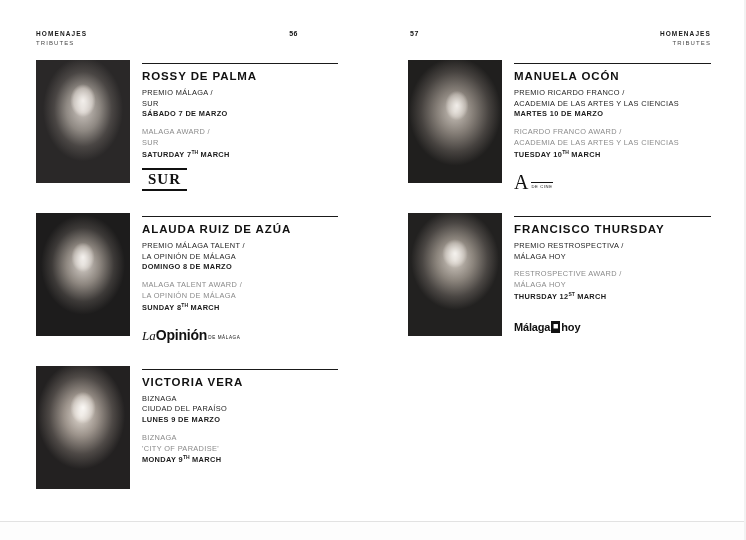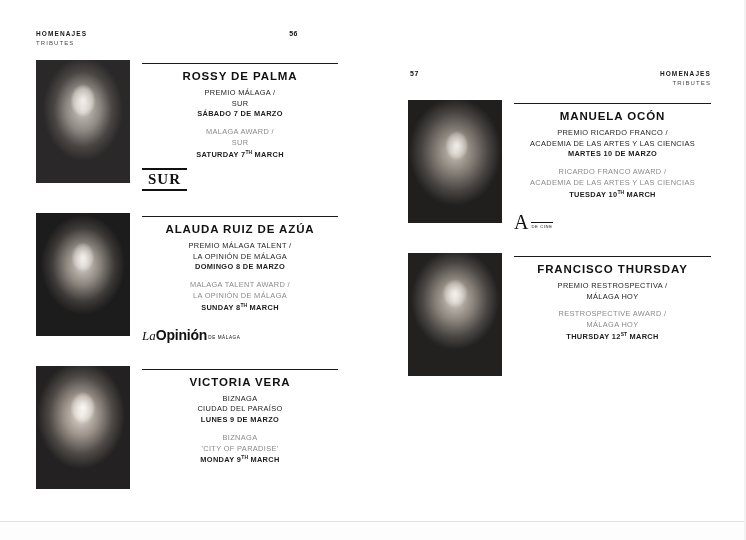--- a/index.html
+++ b/index.html
@@ -26,21 +26,21 @@
     width: 746px;
     height: 520px;
     box-sizing: border-box;
   }
   .col {
     width: 373px;
     box-sizing: border-box;
     position: relative;
   }
   .col-left { padding: 30px 35px 0 36px; }
-  .col-right { padding: 30px 35px 0 35px; margin-top: 40px; }
+  .col-right { padding: 30px 35px 0 35px; }
 
   
   .runhead {
     display: flex;
     align-items: flex-start;
     height: 30px;
     font-size: 6.5px;
     letter-spacing: 0.9px;
   }
   .runhead-block {
@@ -82,21 +82,20 @@
   }
   .photo .grad {
     position: absolute;
     inset: 0;
   }
   .info {
     flex: 1;
     margin-left: 12px;
     padding-top: 1px;
     position: relative;
-    text-align: center;
   }
   .rule {
     border-top: 1px solid #1a1a1a;
     margin-bottom: 6px;
     margin-top: 2px;
   }
   .name {
     font-size: 11.5px;
     font-weight: bold;
     letter-spacing: 0.9px;
@@ -377,20 +376,27 @@
           <div class="name">FRANCISCO THURSDAY</div>
           <div class="block-es">
             <div class="line">PREMIO RESTROSPECTIVA /</div>
             <div class="line">MÁLAGA HOY</div>
           </div>
           <div class="block-en">
             <div class="line grey">RESTROSPECTIVE AWARD /</div>
             <div class="line grey">MÁLAGA HOY</div>
             <div class="line bold"><span>THURSDAY 12</span><span class="sup">ST</span><span> MARCH</span></div>
           </div>
+          <div class="logo-wrap">
+            <div class="logo-malagahoy">
+              <span>Málaga</span>
+                <span class="mh-box">■</span>
+                <span>hoy</span>
+            </div>
+          </div>
         </div>
       </div>
 
     </div>
   </div>
 
   <div class="footer-band"></div>
   <div class="page-edge"></div>
 </div>
 

